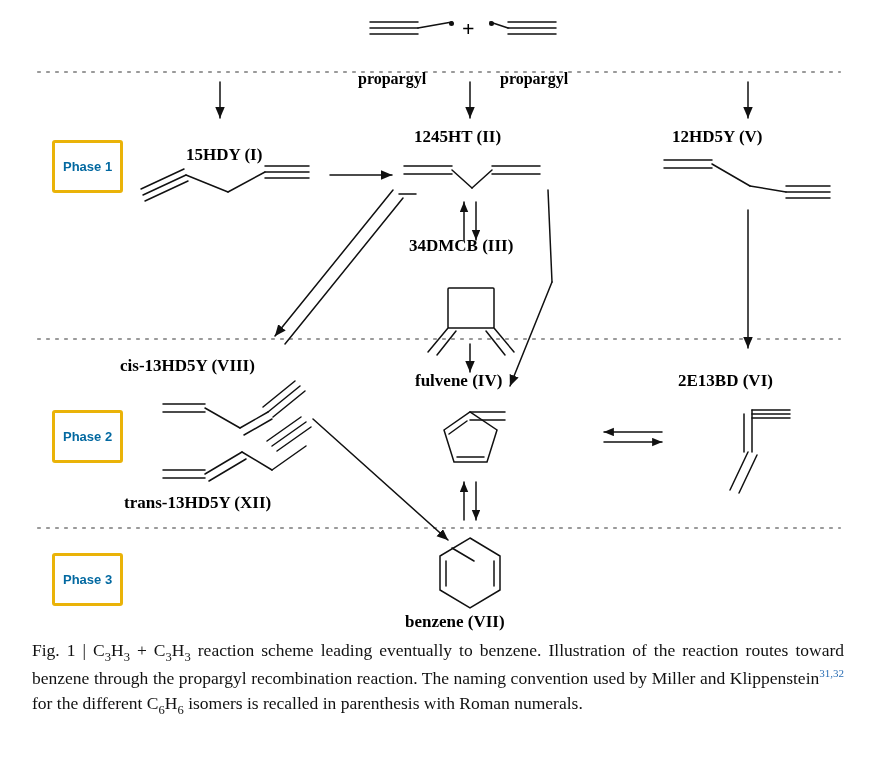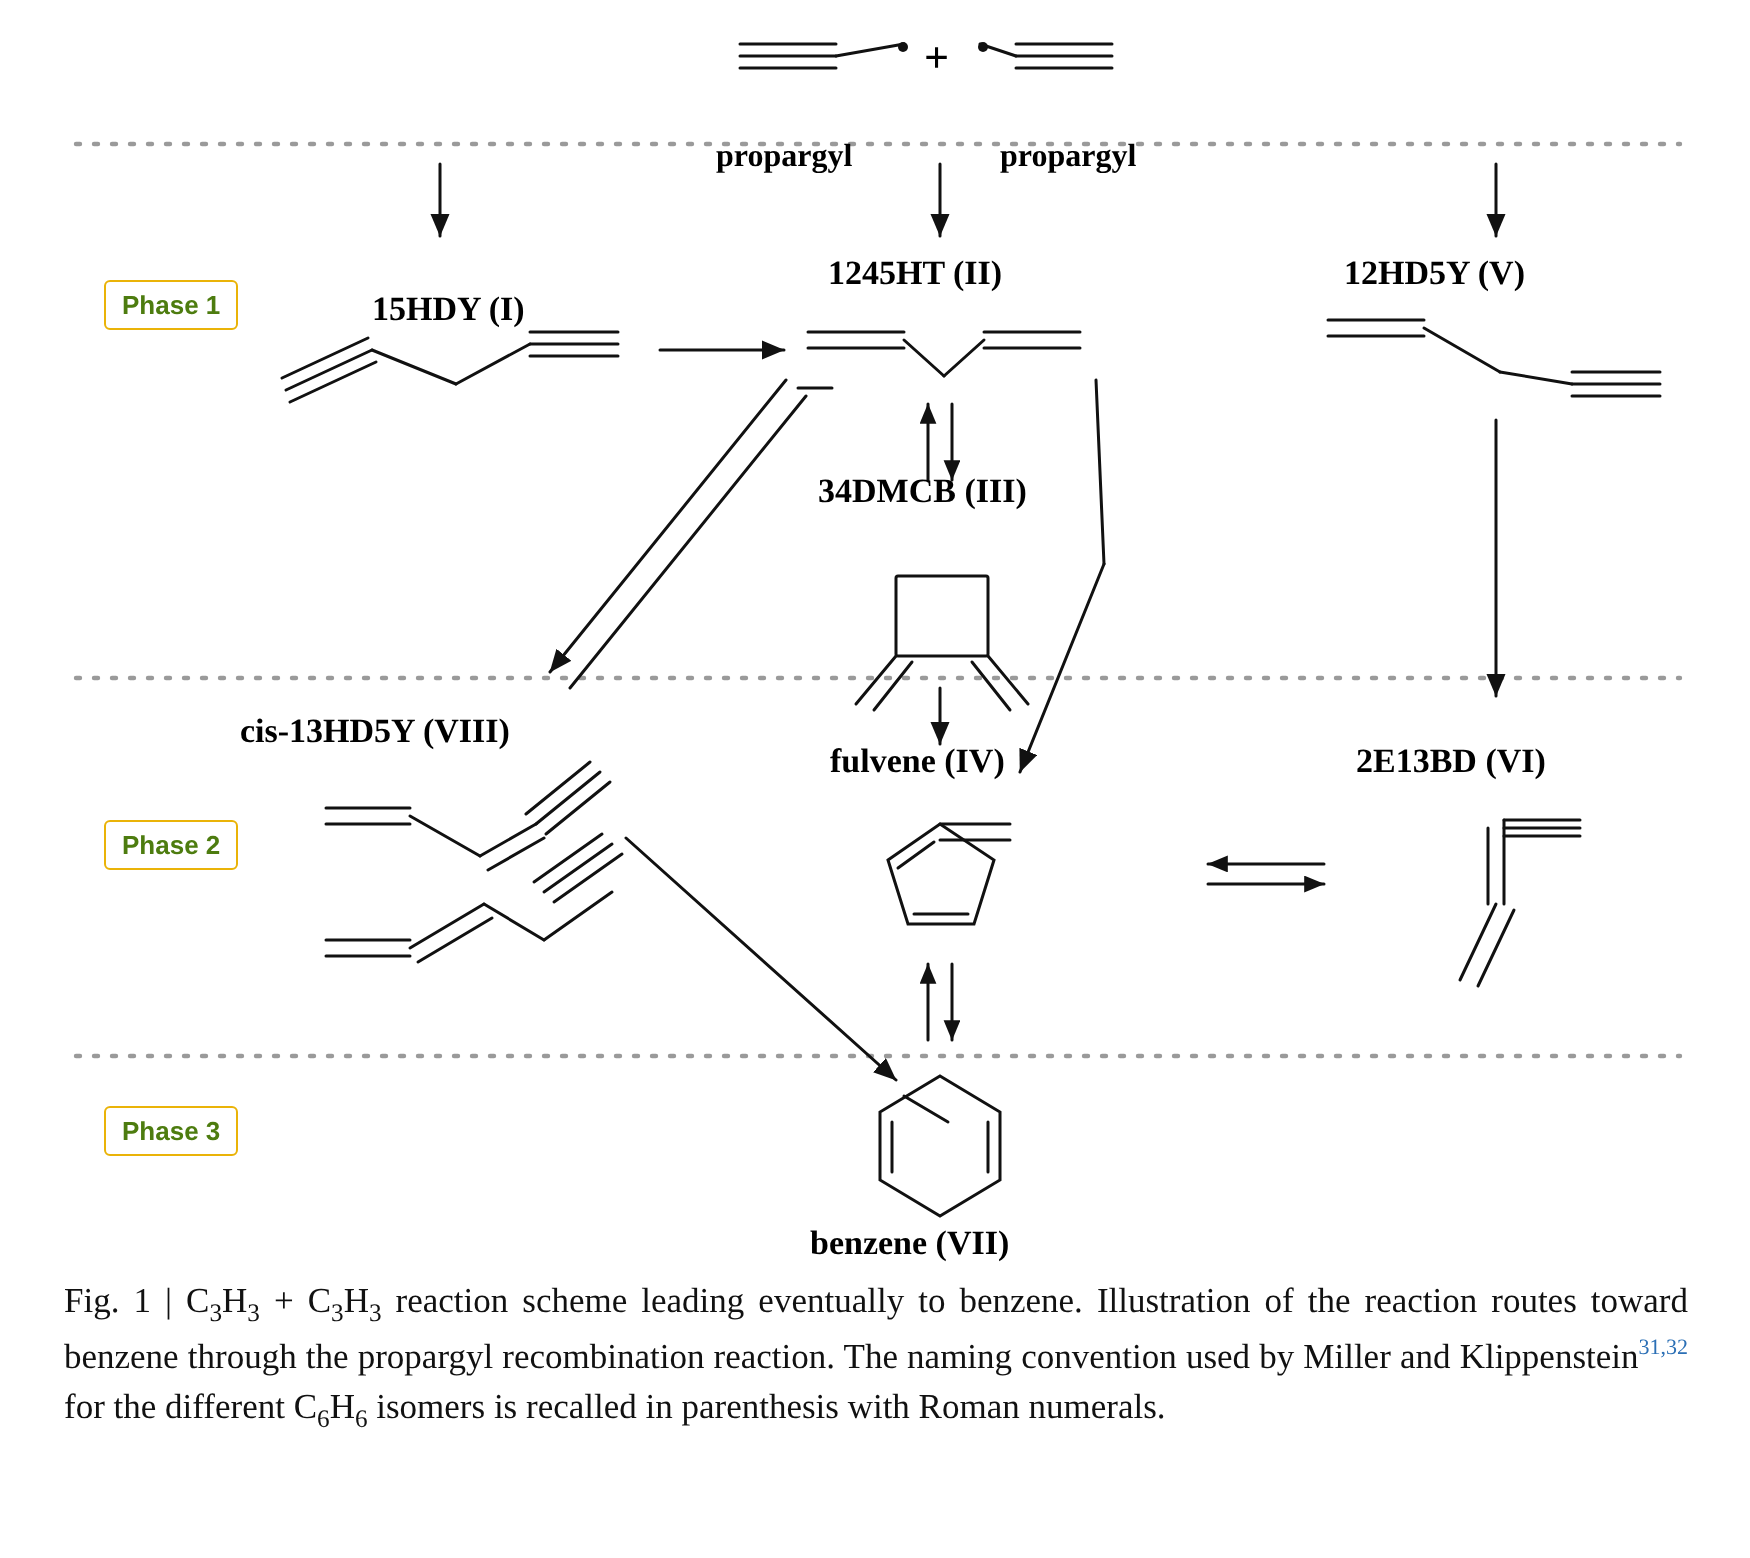--- a/index.html
+++ b/index.html
@@ -35,29 +35,29 @@
     white-space: nowrap;
     color: #000;
   }
   .lbl.small {
     font-size: 16px;
     font-weight: bold;
     margin-top: 20px;
   }
   .phase-box {
     position: absolute;
-    border: 1px solid #eab308;
+    border: 3px solid #eab308;
     border-radius: 3px;
     background: #fff;
     font-family: "Liberation Sans", sans-serif;
     font-weight: bold;
     font-size: 13px;
-    padding: 4px 8px;
+    padding: 16px 8px;
     white-space: nowrap;
-    color: #4d7c0f;
+    color: #0369a1;
   }
   #caption {
     position: absolute;
     left: 32px;
     top: 638px;
     width: 812px;
     font-family: "Liberation Serif", serif;
     font-size: 17.5px;
     line-height: 1.45;
     text-align: justify;
@@ -243,20 +243,21 @@
 
   <span class="lbl" style="left:186px; top:145px;">15HDY (I)</span>
   <span class="lbl" style="left:414px; top:127px;">1245HT (II)</span>
   <span class="lbl" style="left:672px; top:127px;text-align:right;">12HD5Y (V)</span>
 
   <span class="lbl" style="left:409px; top:236px;">34DMCB (III)</span>
 
   <span class="lbl" style="left:120px; top:356px;">cis-13HD5Y (VIII)</span>
   <span class="lbl" style="left:415px; top:371px;">fulvene (IV)</span>
   <span class="lbl" style="left:678px; top:371px;">2E13BD (VI)</span>
+  <span class="lbl" style="left:124px; top:493px;">trans-13HD5Y (XII)</span>
   <span class="lbl" style="left:405px; top:612px;">benzene (VII)</span>
 
   <div class="phase-box" style="left:52px; top:140px;">Phase 1</div>
   <div class="phase-box" style="left:52px; top:410px;">Phase 2</div>
   <div class="phase-box" style="left:52px; top:542px;margin-top:11px;">Phase 3</div>
 </div>
 
 <div id="caption"><b><span>Fig. 1 | C</span><sub>3</sub><span>H</span><sub>3</sub><span> + C</span><sub>3</sub><span>H</span><sub>3</sub><span> reaction scheme leading eventually to benzene.</span></b><span> Illustration of the reaction routes toward benzene through the propargyl recombination reaction. The naming convention used by Miller and Klippenstein</span><span class="ref">31,32</span><span> for the different C</span><sub>6</sub><span>H</span><sub>6</sub><span> isomers is recalled in parenthesis with Roman numerals.</span></div>
 
 </body></html>

